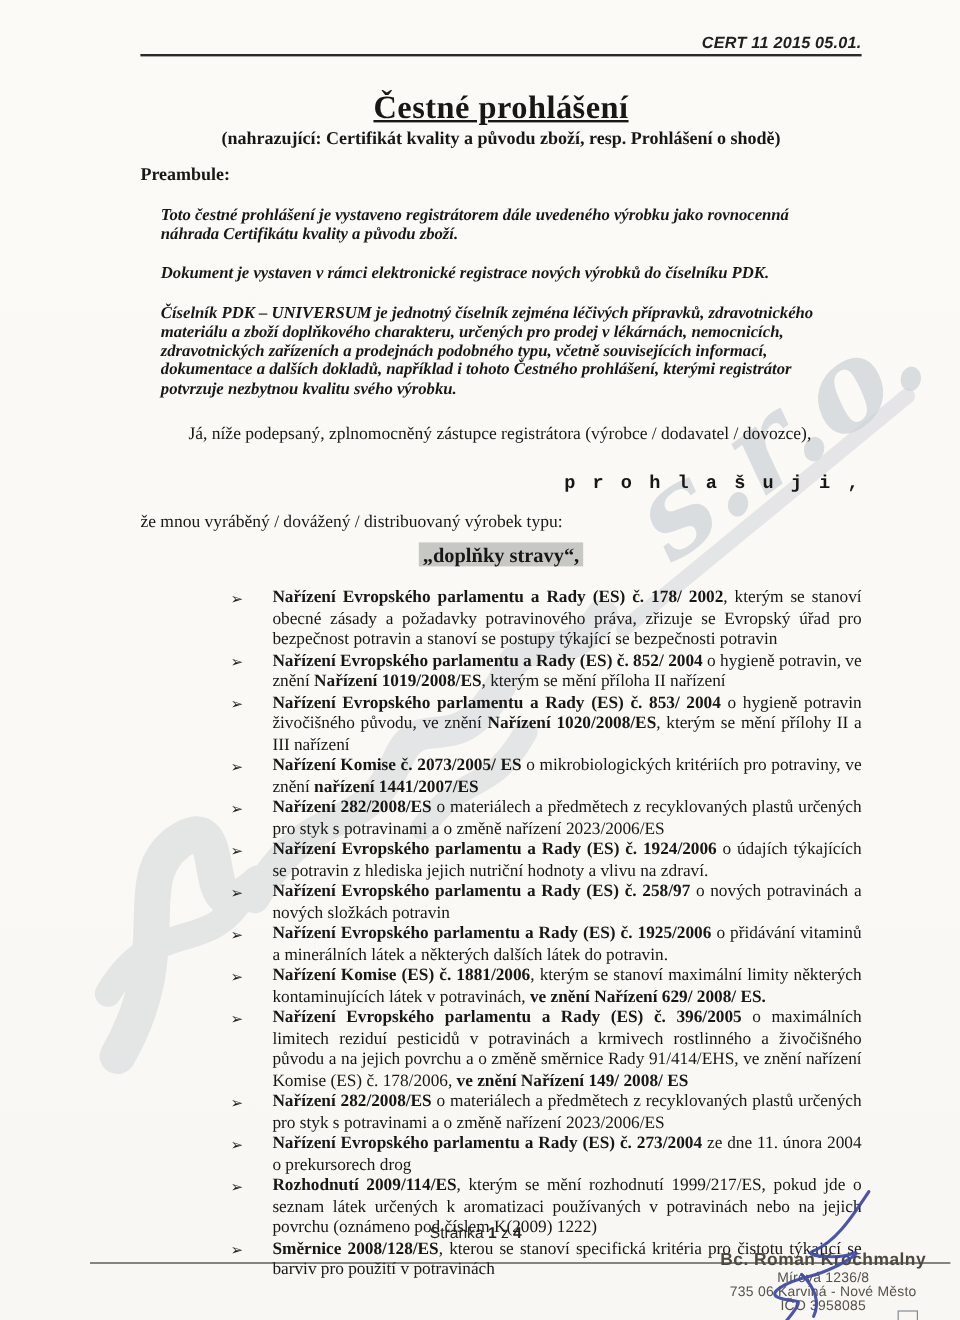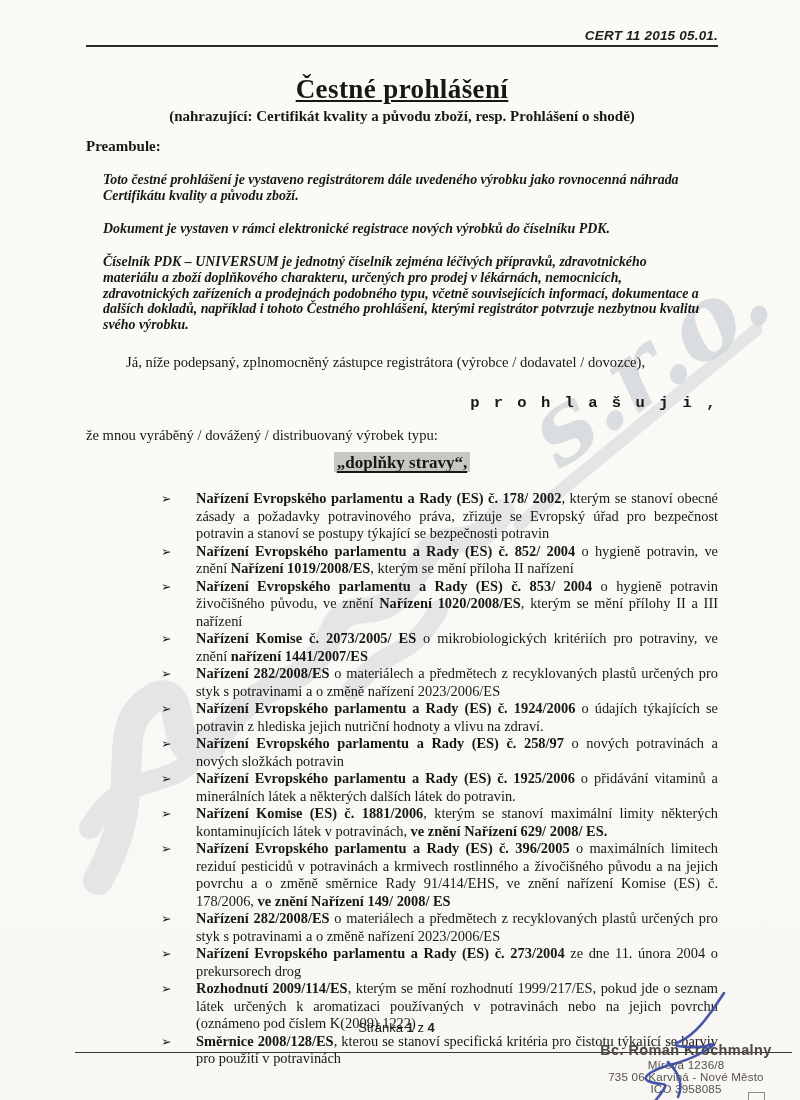--- a/index.html
+++ b/index.html
@@ -3,37 +3,37 @@
 <meta charset="utf-8">
 <style>
   html,body{margin:0;padding:0;background:#e8e8e8;}
   .page{
     position:relative;width:800px;height:1100px;margin:0 auto;
     background:#fbfaf7;
     background-image:linear-gradient(180deg,#fbfaf7 0%,#faf9f5 55%,#f8f7f3 100%);
     font-family:"Liberation Serif",serif;color:#181715;overflow:hidden;
   }
   .layer-wm{position:absolute;inset:0;z-index:0;pointer-events:none;}
-  .content{position:relative;z-index:1;padding:28px 82px 0 86px;}
+  .content{position:relative;z-index:1;padding:28px 82px 0 117px;}
   .cert-ref{
     text-align:right;font-family:"Liberation Sans",sans-serif;
     font-style:italic;font-weight:bold;font-size:13.5px;color:#21201e;letter-spacing:.2px;
   }
   .head-rule{border:none;border-top:2px solid #2b2a28;margin:2px 0 0 0;}
   .doc-title{text-align:center;font-size:27px;font-weight:bold;margin:27px 0 3px 0;letter-spacing:.4px;text-decoration:underline;}
   .doc-subtitle{text-align:center;font-size:15px;font-weight:bold;}
   .preamble-heading{font-size:15px;font-weight:bold;margin-top:13px;}
   .preamble-paras p{margin:17px;font-size:13.9px;font-weight:bold;line-height:15.9px;font-style:italic;}
   .intro{margin:21px 0 0 0;font-size:14.6px;text-indent:40px;}
   .prohlasuji{margin:23px 0 0 0;text-align:right;font-weight:bold;font-size:15.5px;letter-spacing:2.5px;font-family:Liberation Mono, monospace;}
   .product-line{margin:15px 0 0 0;font-size:14.6px;}
   .product-type{margin:9px 0 0 0;text-align:center;font-size:17px;font-weight:bold;}
   .product-type .hl{
     background:#c7c7c4;padding:1px 3px 0 3px;
-    text-decoration:underline;text-decoration-thickness:1.6px;text-underline-offset:3px;margin-top:16px;
+    text-decoration-thickness:1.6px;text-underline-offset:3px;margin-top:16px;
   }
   .outro{margin:14px 0 0 0;font-size:14.6px;}
   .req-list{margin:17px 0 0 75px;padding:0;list-style:none;
     font-size:14.4px;line-height:17.5px;}
   .req-list li{position:relative;padding-left:35px;text-align:justify;margin:0;}
   .req-list .marker{position:absolute;left:0;top:1px;font-size:12.5px;color:#1d1c1a;}
   .b{font-weight:bold;}
   .footer-rule{position:absolute;z-index:2;left:75px;width:717px;top:1052px;border:none;border-top:1.7px solid #3a3935;margin:0;}
   .page-num{position:absolute;z-index:2;left:75px;top:1020px;width:643px;text-align:center;
     font-family:"Liberation Sans",sans-serif;font-size:13px;color:#24231f;white-space:pre;}

